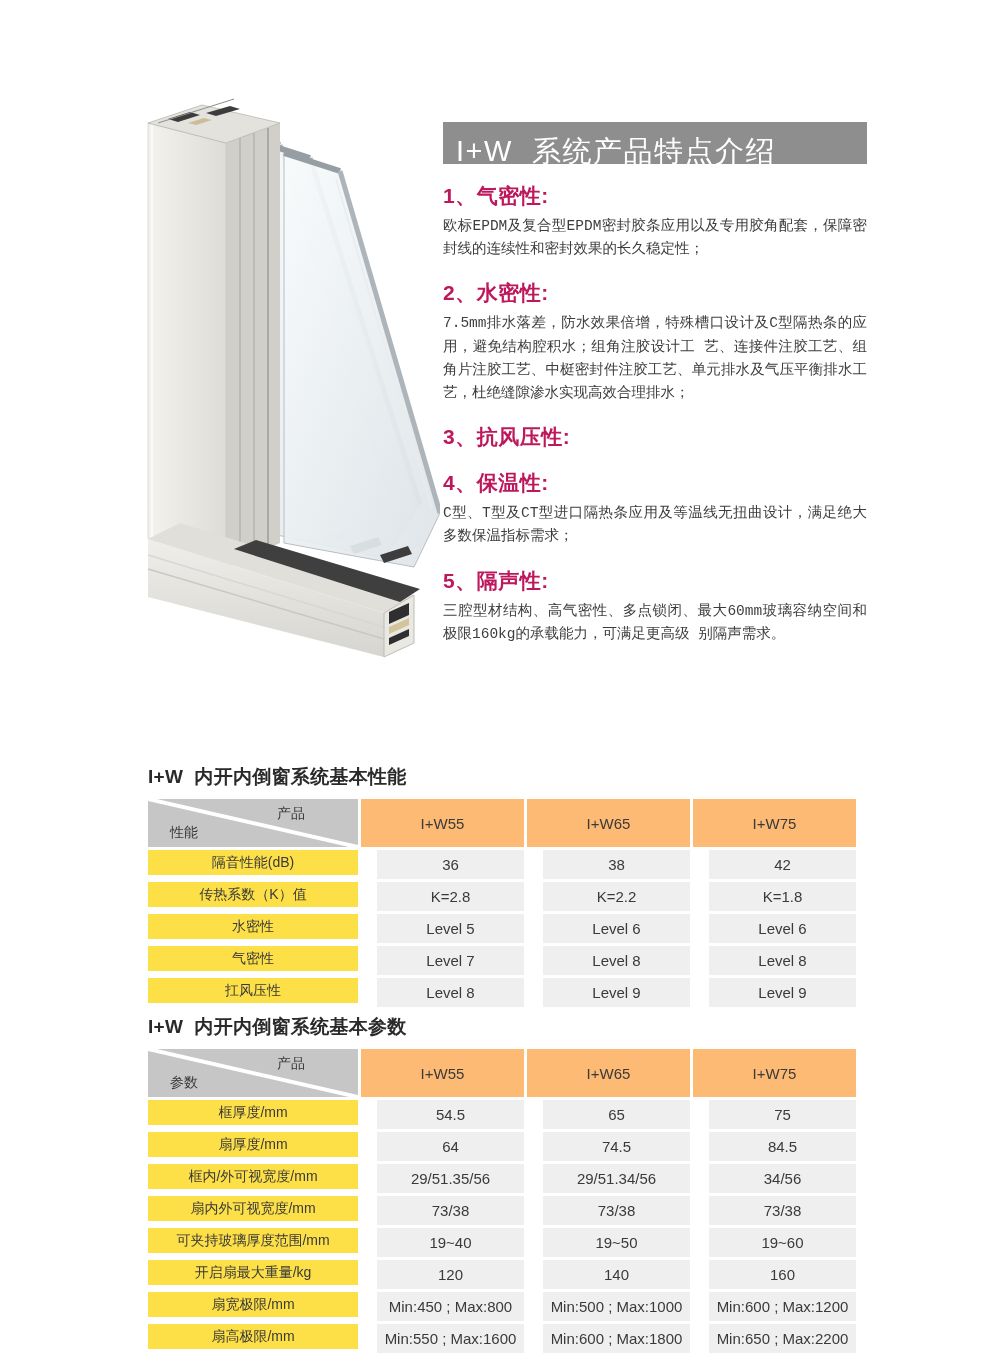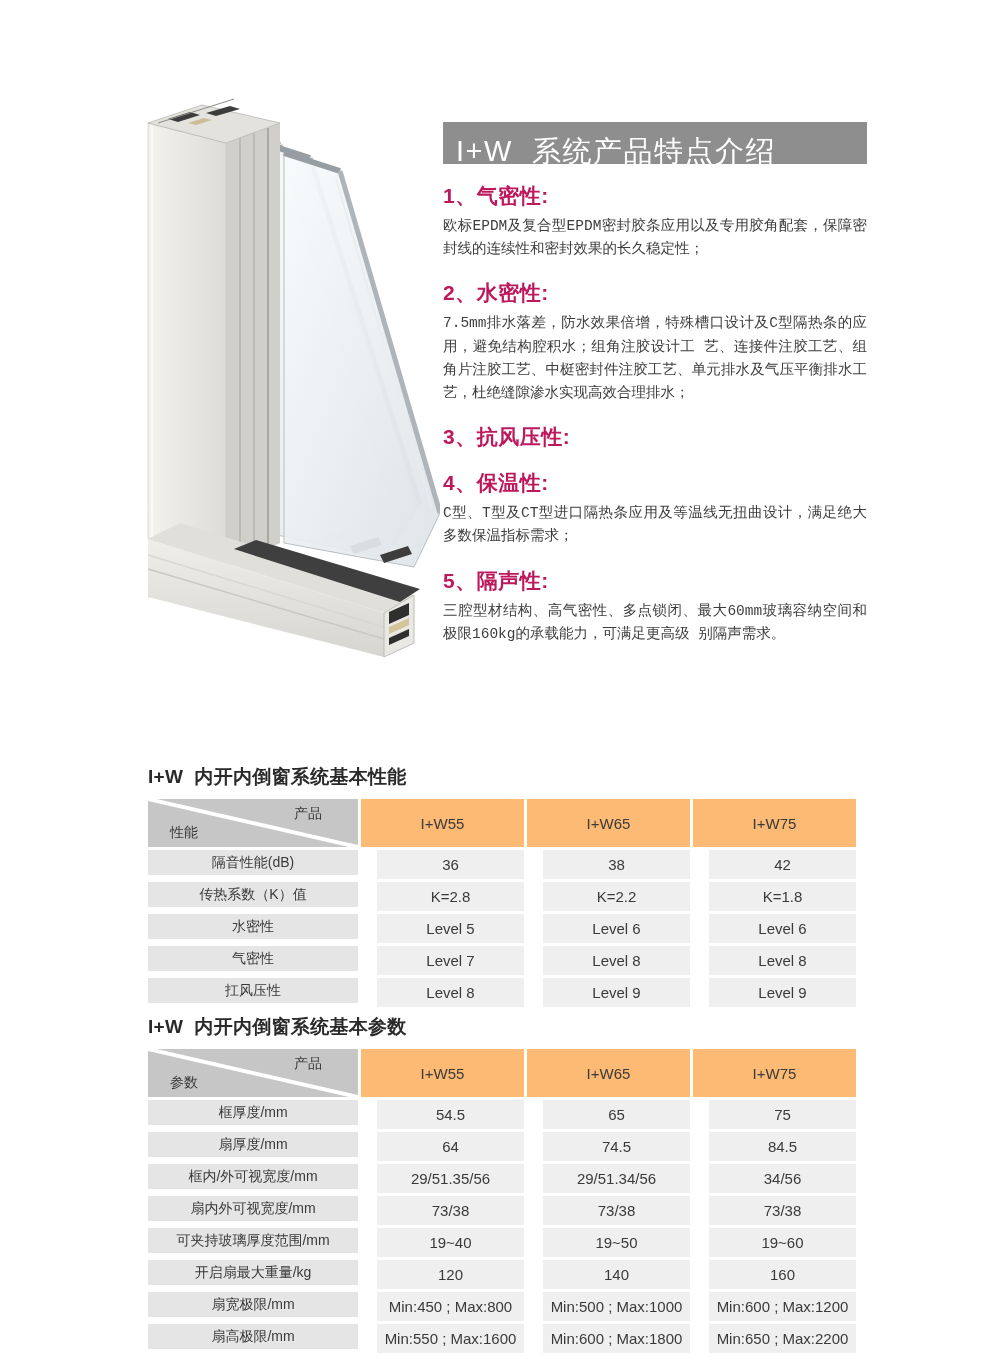--- a/index.html
+++ b/index.html
@@ -20,25 +20,25 @@
   .feature p{margin:0;font-size:14.5px;line-height:1.6;color:#3d3d3d;text-align:justify;font-family:Liberation Mono, monospace;}
 
   
   .tbl-block{position:absolute;left:148px;width:712px;}
   #table1{top:764px;}
   #table2{top:1014px;}
   .tbl-title{margin:0 0 9px 0;font-size:19px;font-weight:bold;color:#2a2a2a;white-space:pre;letter-spacing:.3px;}
   .spec-table{display:grid;grid-template-columns:210px 163px 163px 163px;gap:3px;background:#ffffff;}
   .cell{display:flex;align-items:center;justify-content:center;color:#3a3a3a;}
   .cell.head{background:#fdba74;height:48px;font-size:15px;}
-  .cell.label{background:#e5e5e5;height:25px;font-size:14px;}
+  .cell.label{background:#fde047;height:25px;font-size:14px;}
   .cell.value{background:#efefef;height:29px;font-size:15px;margin-left:16px;}
   .corner{position:relative;background:#c6c6c6;height:48px;}
   .corner svg{position:absolute;left:0;top:0;width:100%;height:100%;}
-  .corner .c-top{position:absolute;top:6px;right:36px;font-size:14px;color:#3a3a3a;}
+  .corner .c-top{position:absolute;top:6px;right:53px;font-size:14px;color:#3a3a3a;}
   .corner .c-bottom{position:absolute;bottom:5px;left:22px;font-size:14px;color:#3a3a3a;text-align:center;}
 </style>
 </head>
 <body>
 
 <figure class="window-art">
   <svg viewBox="0 0 356 564">
     <defs>
       <linearGradient id="gFrame" x1="0" y1="0" x2="1" y2="0">
         <stop offset="0" stop-color="#f3f2ee"></stop>

